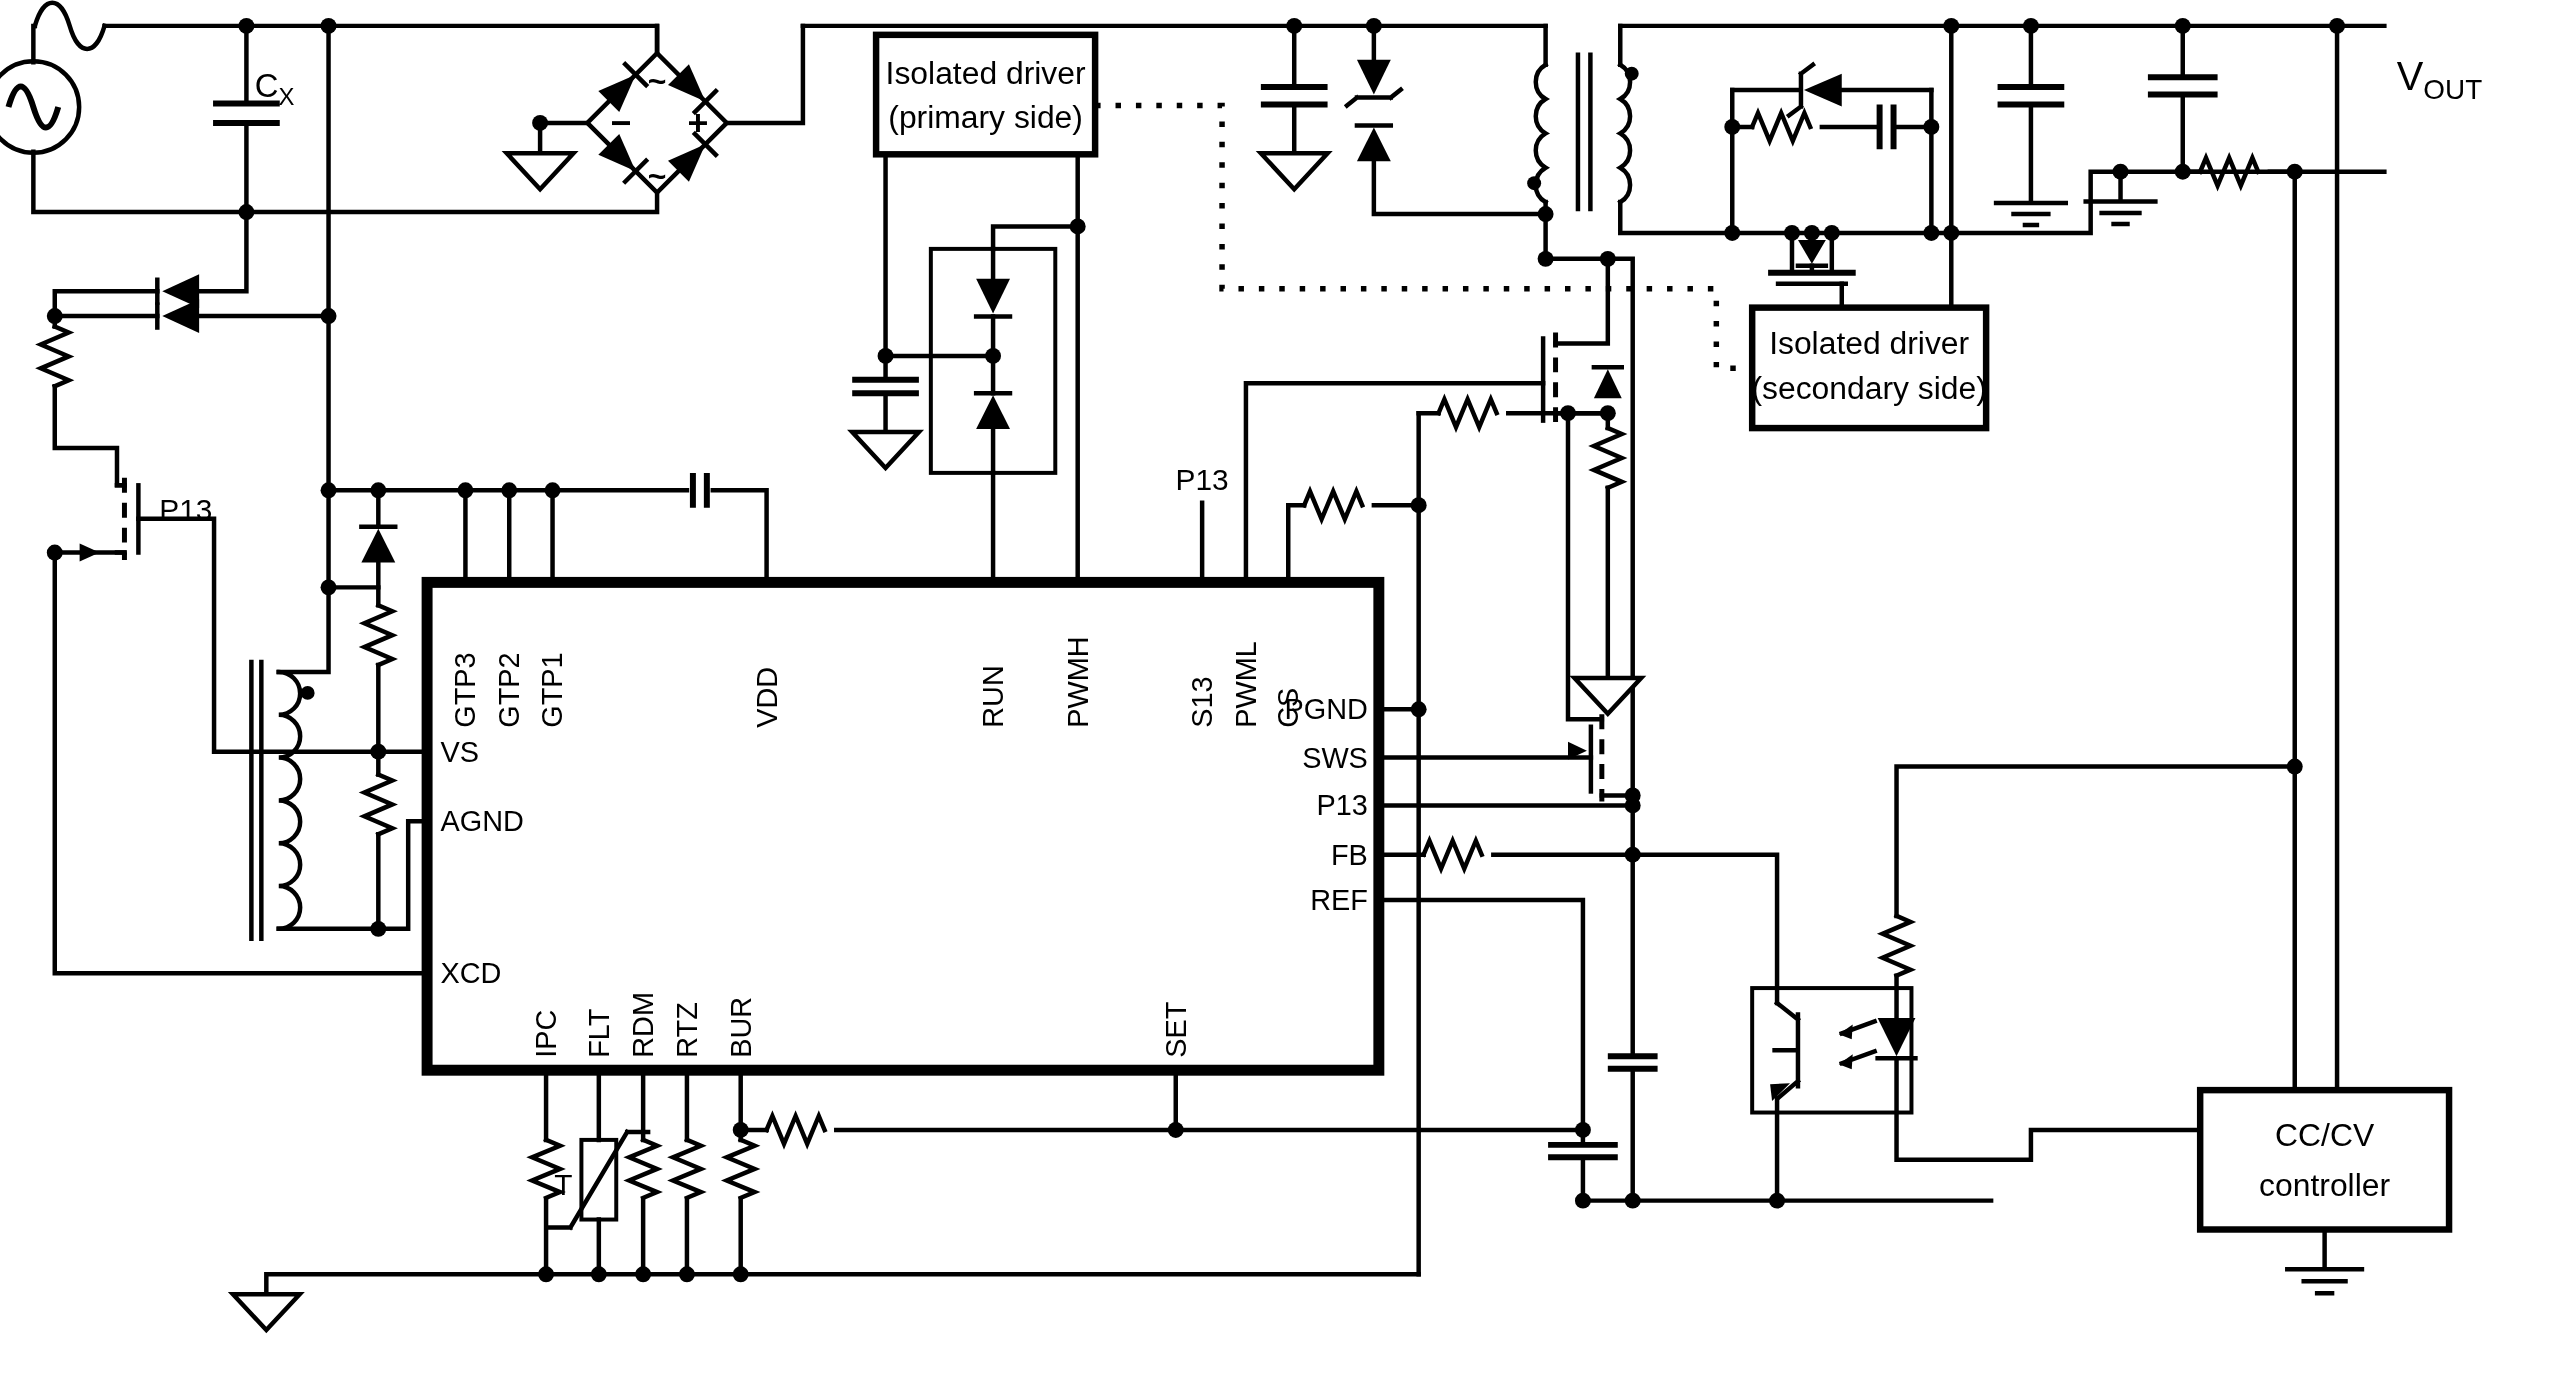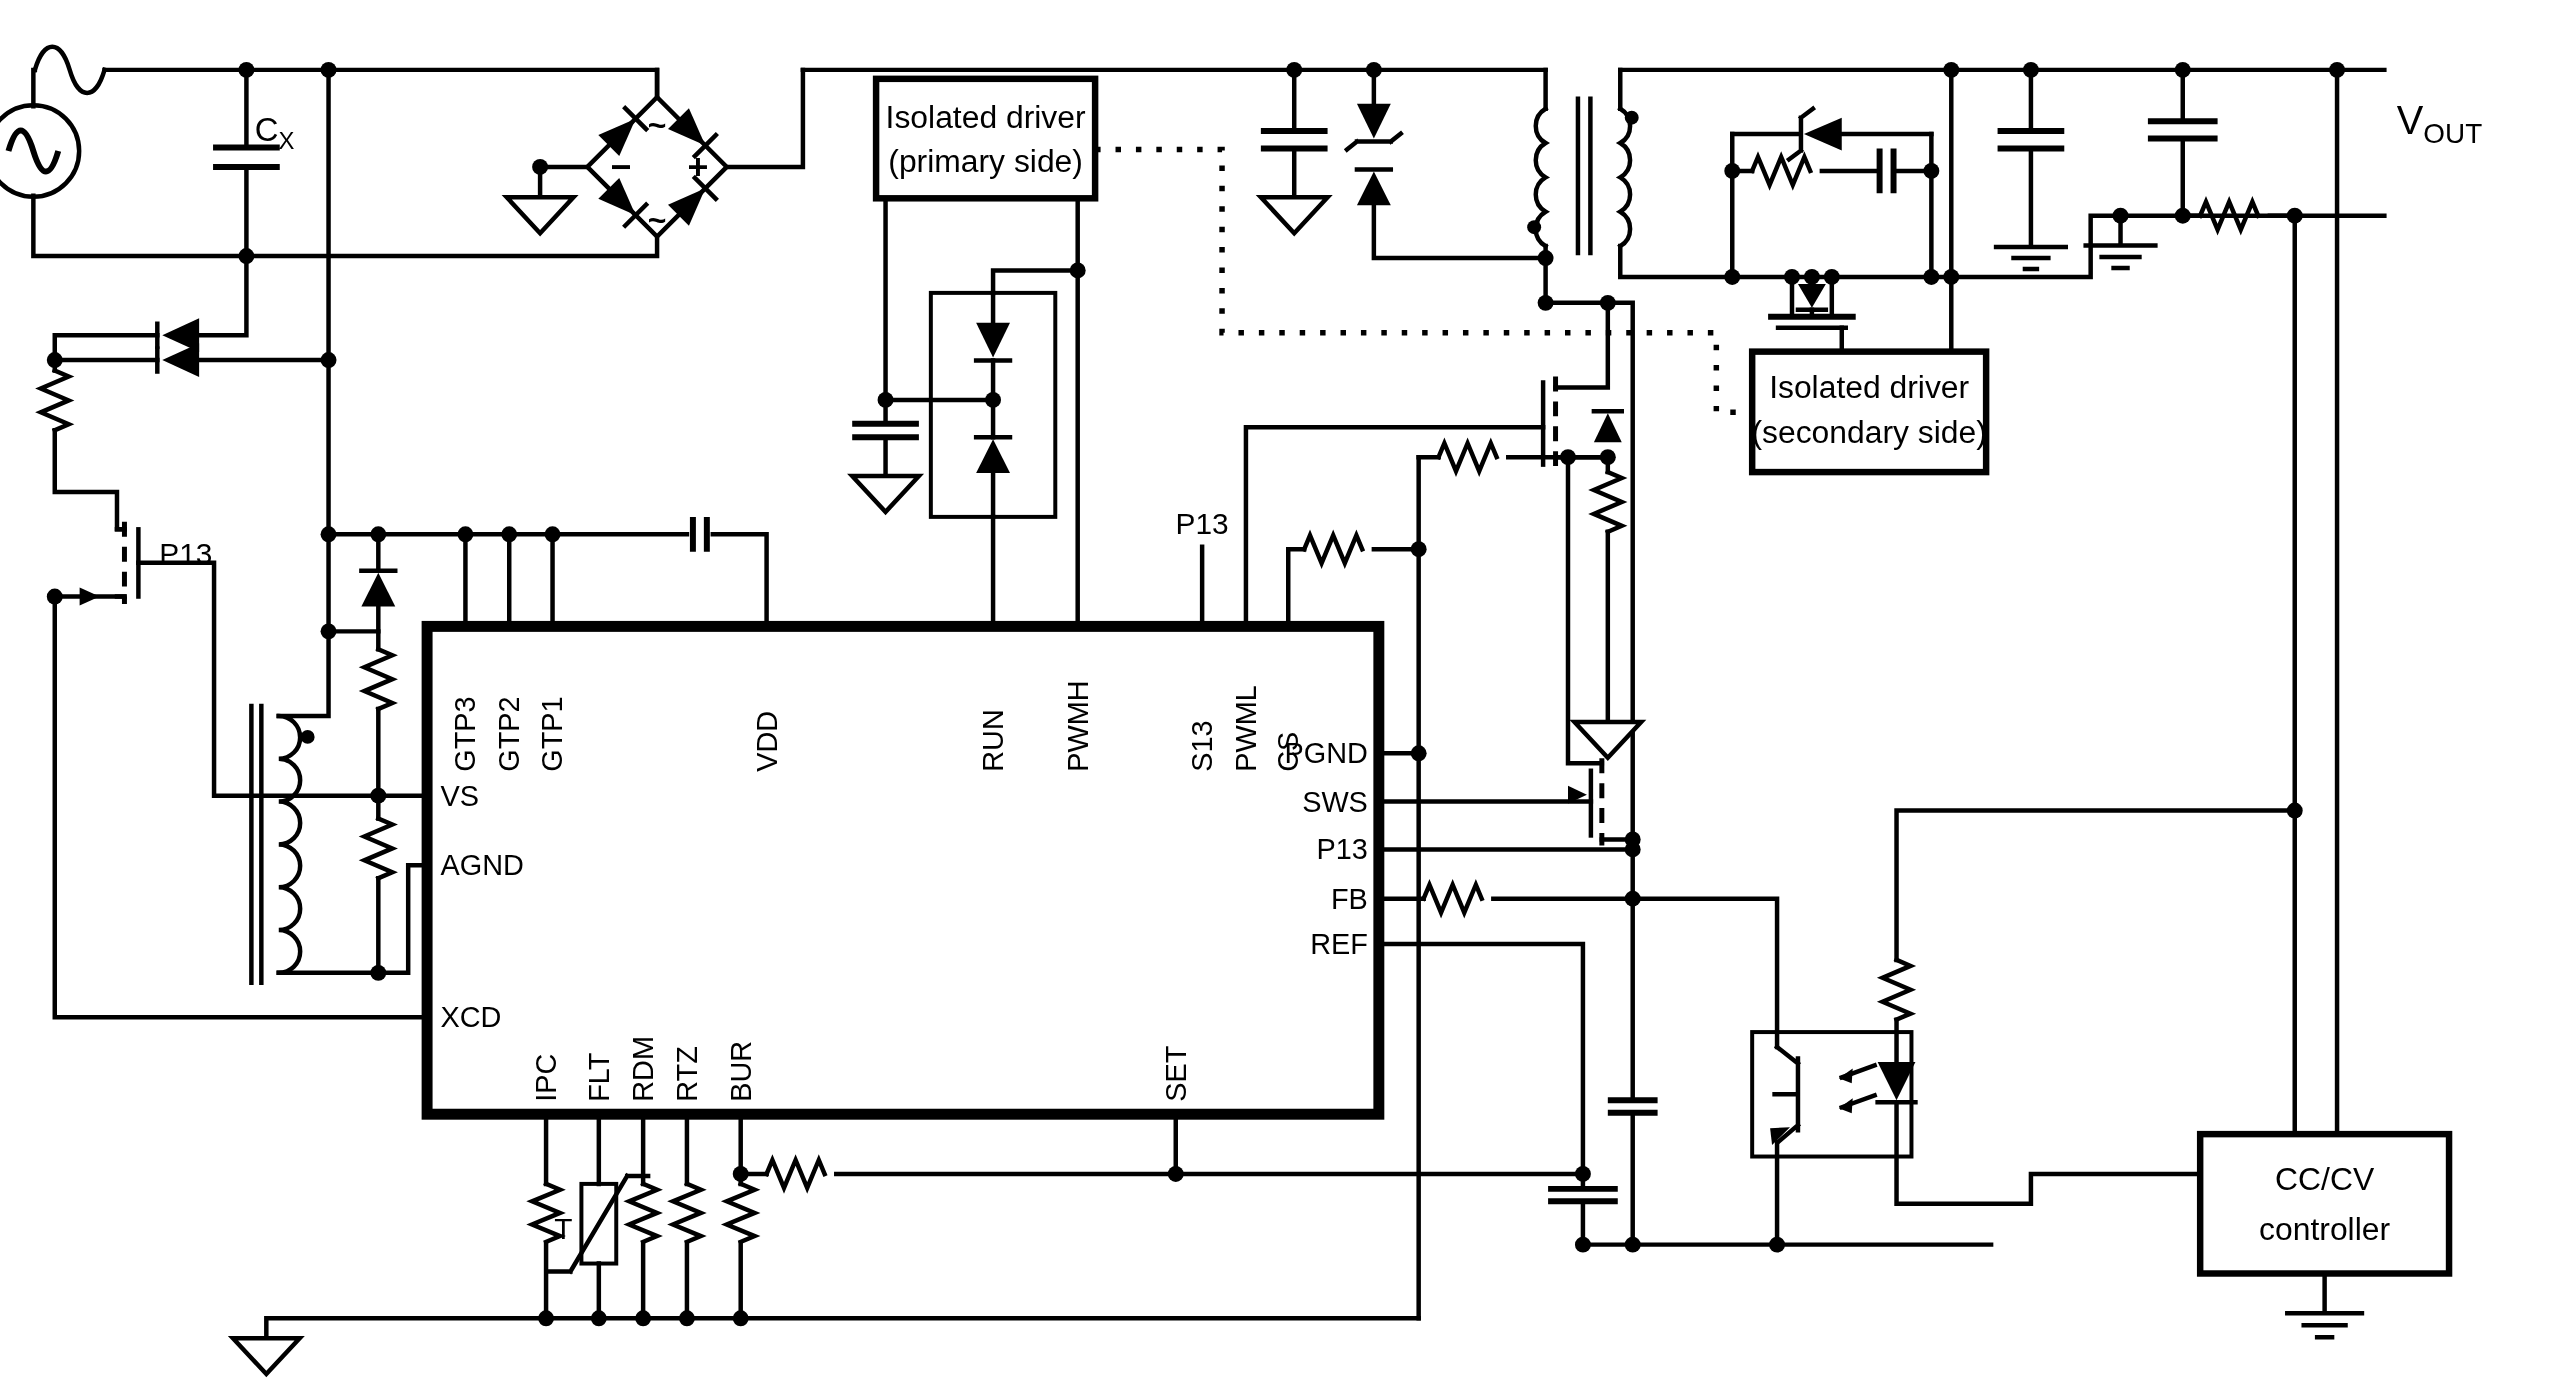--- a/index.html
+++ b/index.html
@@ -1,16 +1,16 @@
 <!DOCTYPE html>
 <html style="font-size:8.2px"><head>
 <meta charset="utf-8">
 <style>
   html,body{margin:0;padding:0;background:#fff;}
-  .page{width:100%;max-width:2666px;margin-top:44px;}
+  .page{width:100%;max-width:2666px;}
   svg{display:block;width:100%;height:auto;background:#fff;}
   text{font-family:"Liberation Sans","DejaVu Sans",sans-serif;fill:#000;}
   .w{stroke:#000;stroke-width:9;fill:none;stroke-linecap:square;}
   .w2{stroke:#000;stroke-width:12;fill:none;}
   .thick{stroke:#000;stroke-width:22;fill:none;}
   .box{stroke:#000;stroke-width:13;fill:none;}
   .thin{stroke:#000;stroke-width:8;fill:none;}
   .dot{fill:#000;stroke:none;}
   .fill{fill:#000;stroke:none;}
   .open{fill:#fff;stroke:#000;stroke-width:9;stroke-linejoin:miter;}

